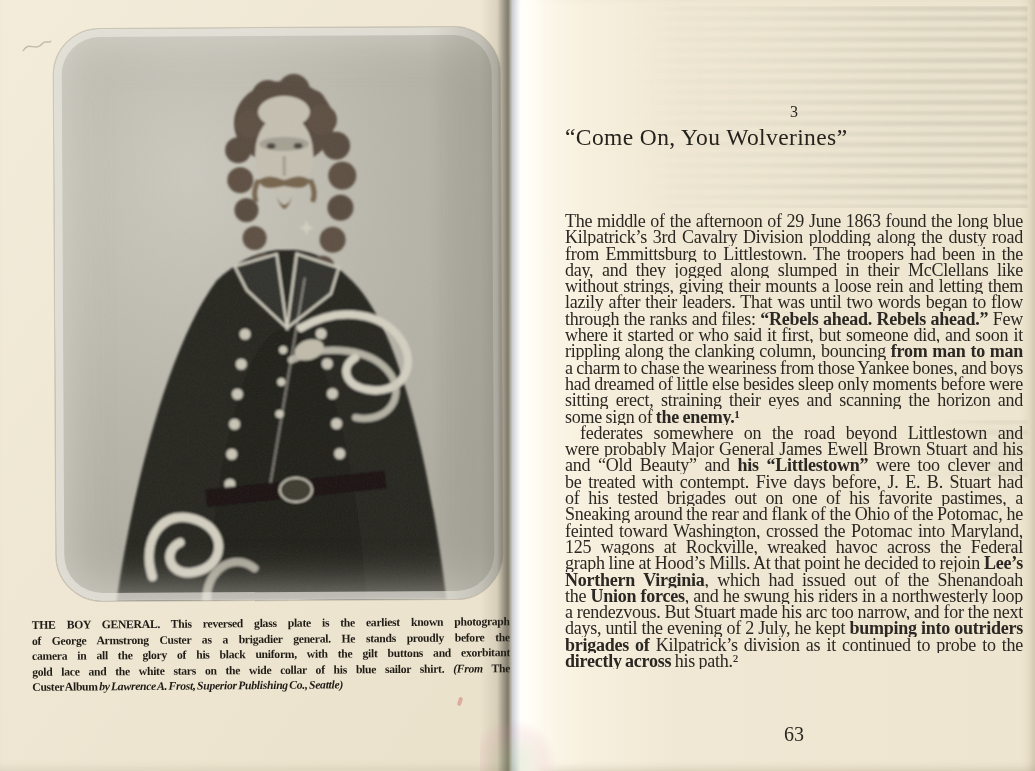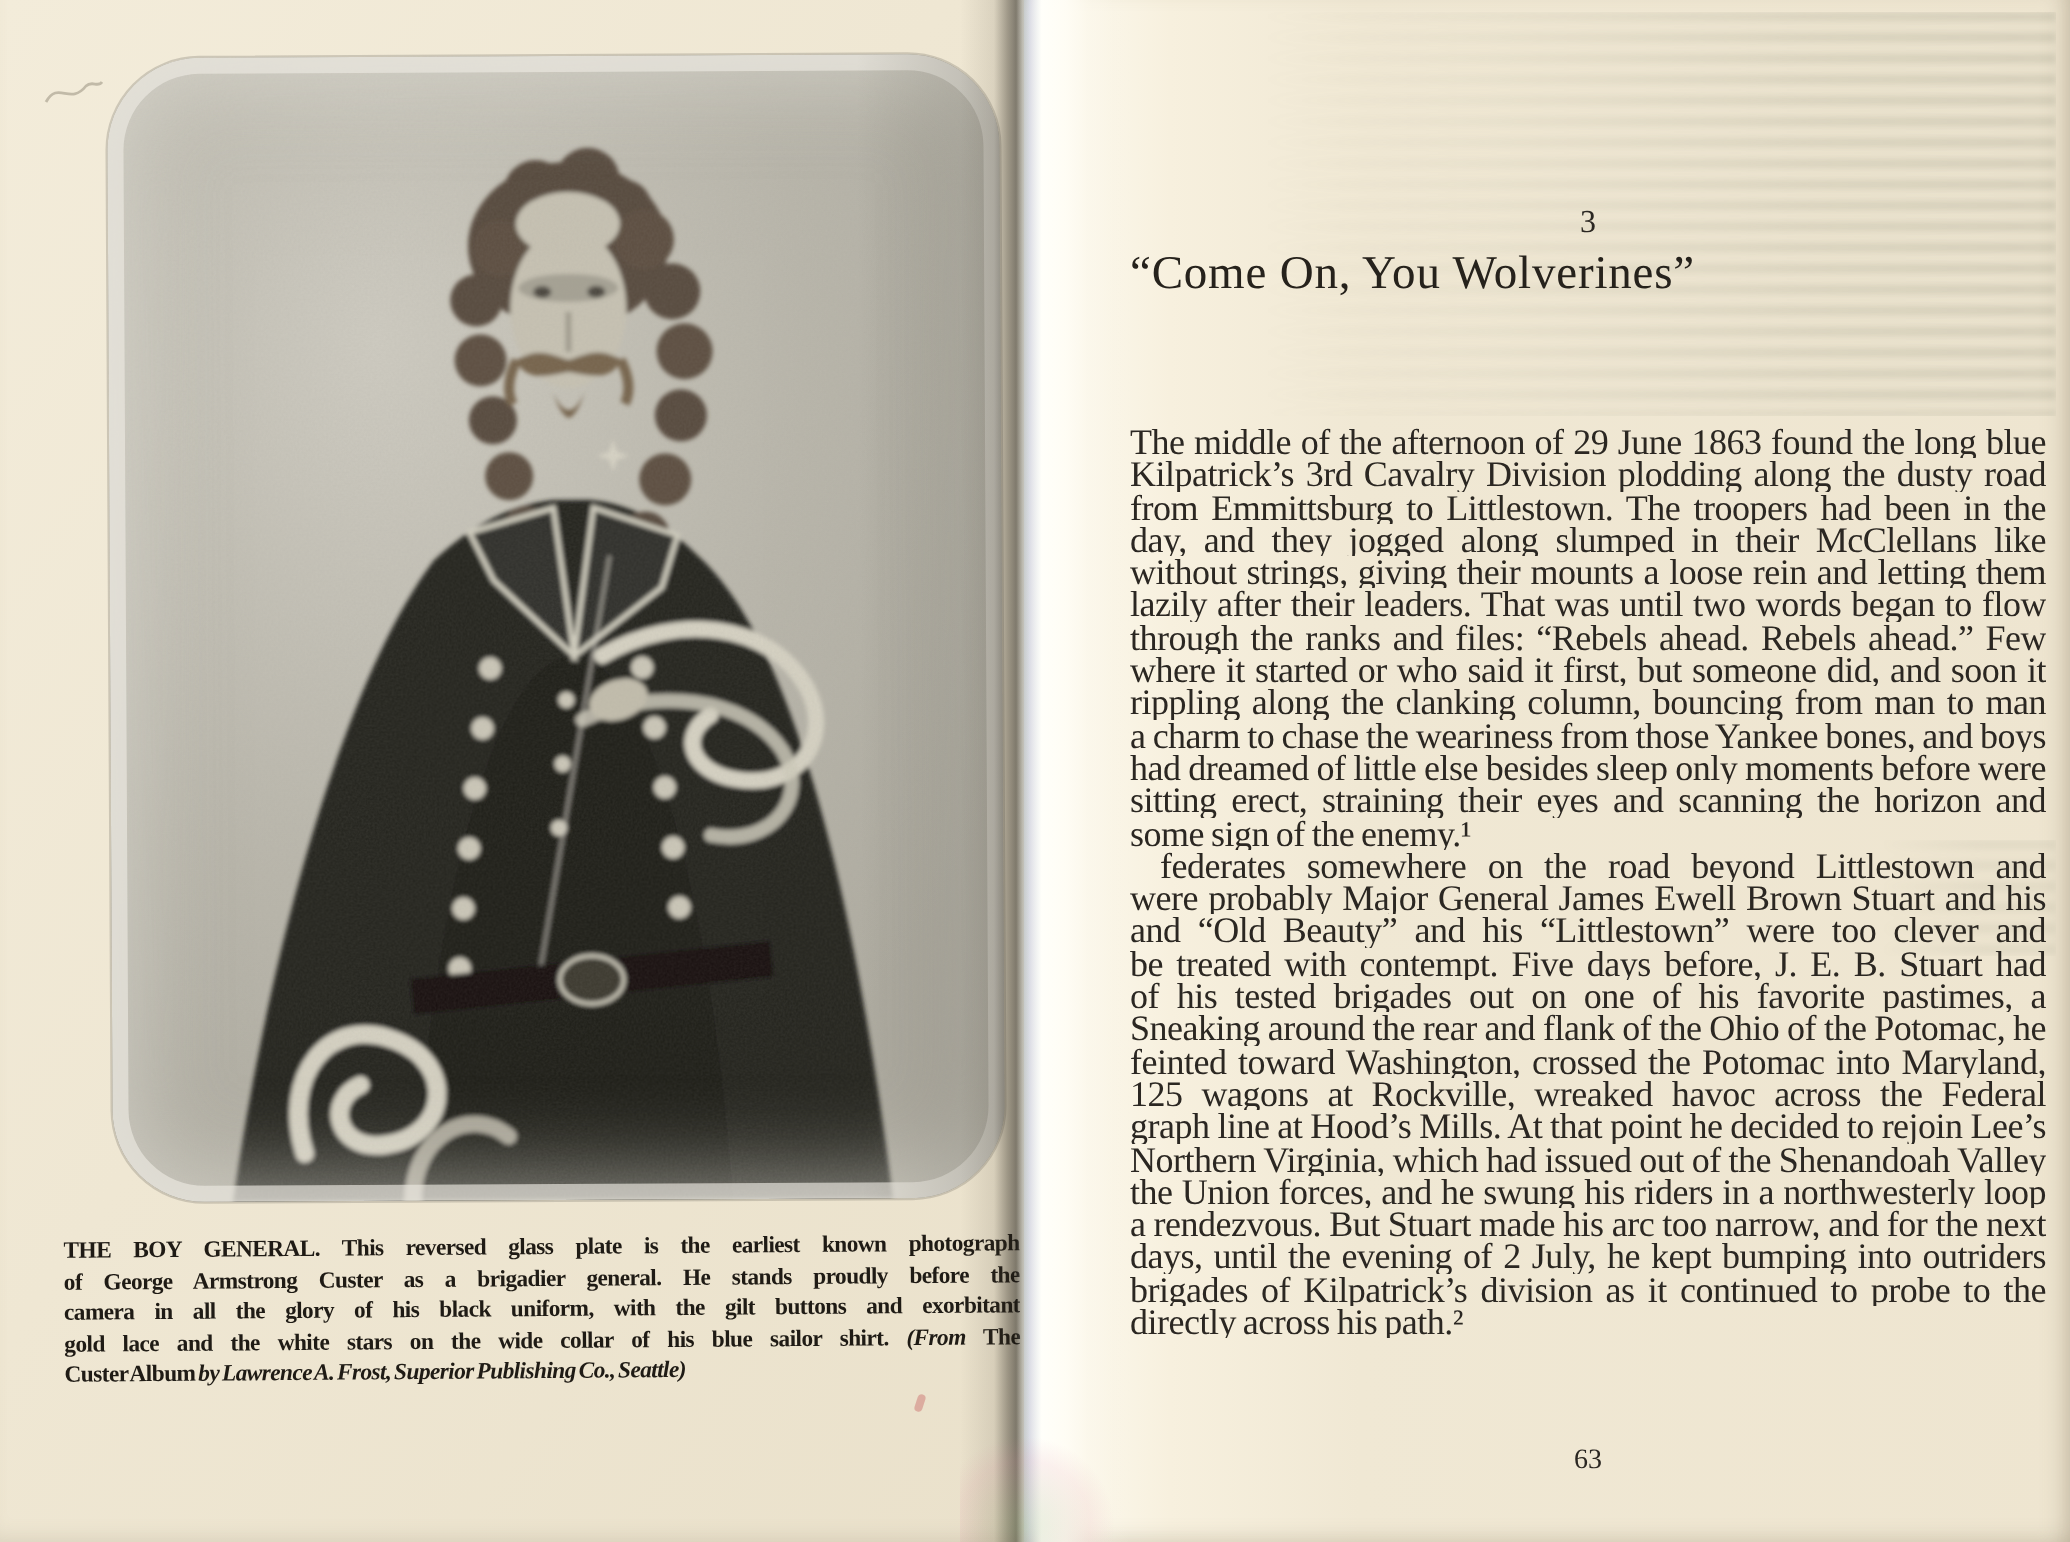--- a/index.html
+++ b/index.html
@@ -53,40 +53,41 @@
     text-align:justify;text-align-last:justify;
     overflow:hidden;white-space:normal;
   }
   .tline-last{text-align-last:left;}
   .ital{font-style:italic;}
   .pencil{
     text-decoration:underline;
     text-decoration-color:rgba(108,98,78,.55);
     text-decoration-thickness:2px;
     text-underline-offset:2.5px;
+    font-weight:bold;
   }
   
   .chapter-number{
     position:absolute;left:53px;top:103px;width:458px;
     text-align:center;font-size:16px;color:#2b2722;z-index:2;
   }
   .chapter-title{
     position:absolute;left:53px;top:124px;width:458px;
     font-size:23.5px;letter-spacing:.4px;color:#26221c;z-index:2;
   }
   .body-text{
     position:absolute;left:53px;top:213px;width:458px;
     font-size:18px;letter-spacing:-0.25px;word-spacing:-0.8px;
     color:#2b2722;z-index:2;
   }
   .body-text .tline{height:16.3px;line-height:16.3px;}
   .para.indent .tline:first-child{text-indent:15px;}
   .page-number{
     position:absolute;left:53px;top:723px;width:458px;
-    text-align:center;font-size:14px;color:#2b2722;z-index:2;
+    text-align:center;font-size:20px;color:#2b2722;z-index:2;
   }
   
   .ghost{
     position:absolute;pointer-events:none;z-index:1;
     background:repeating-linear-gradient(180deg,
       rgba(122,126,106,.22) 0px, rgba(122,126,106,.22) 4.5px,
       rgba(122,126,106,.03) 4.5px, rgba(122,126,106,.03) 10.5px);
     filter:blur(1.7px);
   }
   .ghost-top{

